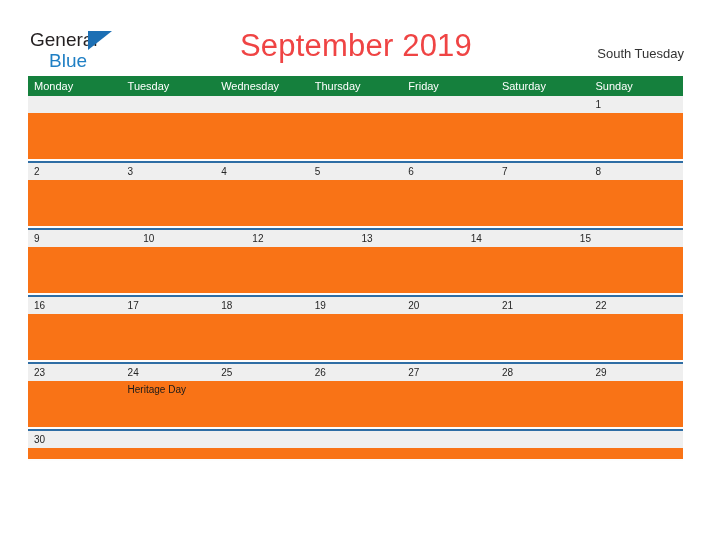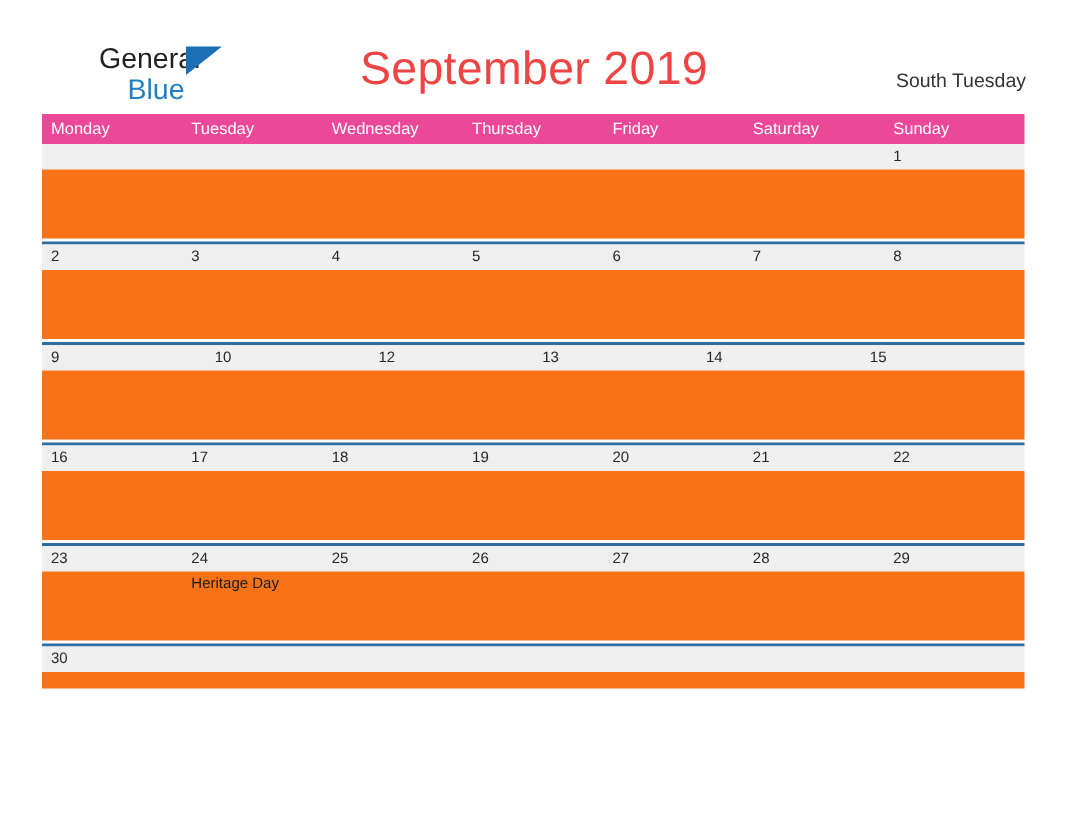--- a/index.html
+++ b/index.html
@@ -30,21 +30,20 @@
     height: 76px;
   }
 
   .logo {
     position: absolute;
     left: 30px;
     top: 30px;
     width: 120px;
     height: 42px;
     line-height: 1;
-    margin-left: 36px;
   }
   .logo-row1 {
     position: relative;
     display: block;
     font-size: 19px;
     color: #231f20;
     letter-spacing: 0px;
     height: 21px;
   }
   .logo-row2 {
@@ -87,21 +86,21 @@
   
   .calendar {
     position: absolute;
     left: 28px;
     top: 76px;
     width: 655px;
   }
 
   .weekday-row {
     display: flex;
-    background: #ec4899;
+    background: #15803d;
     height: 20px;
     align-items: flex-start;
   }
   .weekday {
     flex: 1 1 0;
     font-size: 11px;
     color: #ffffff;
     padding-left: 6px;
     box-sizing: border-box;
     line-height: 20px;

